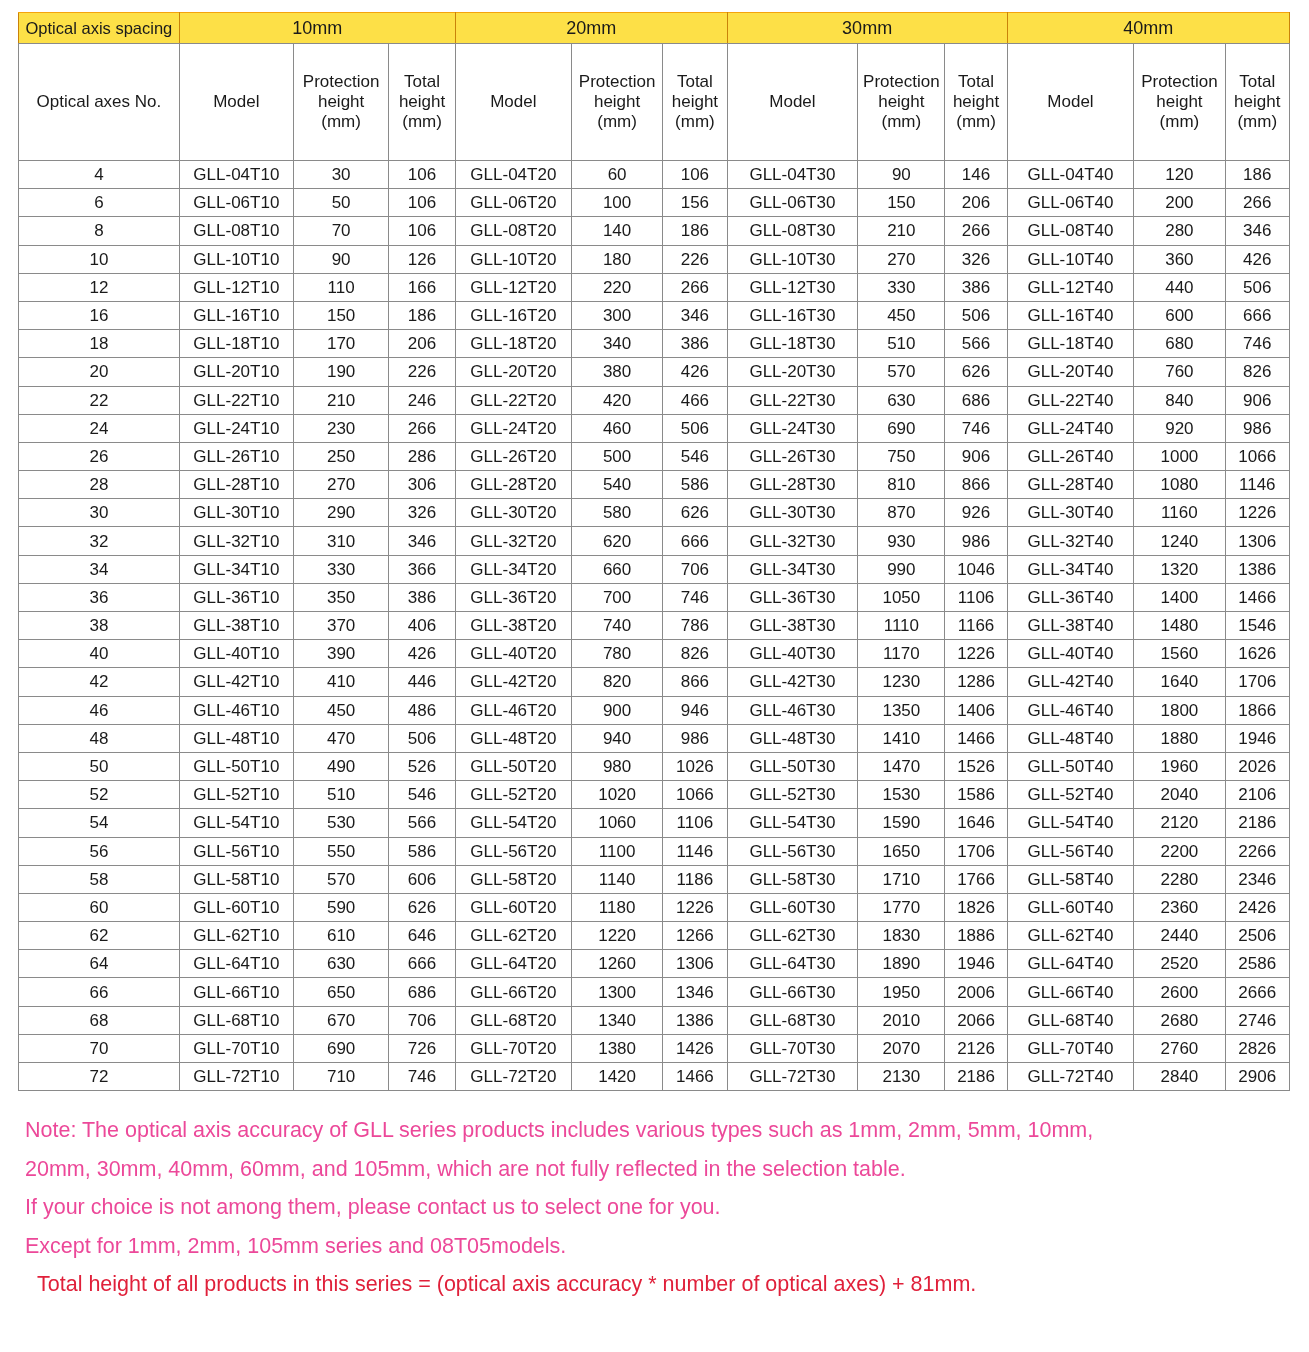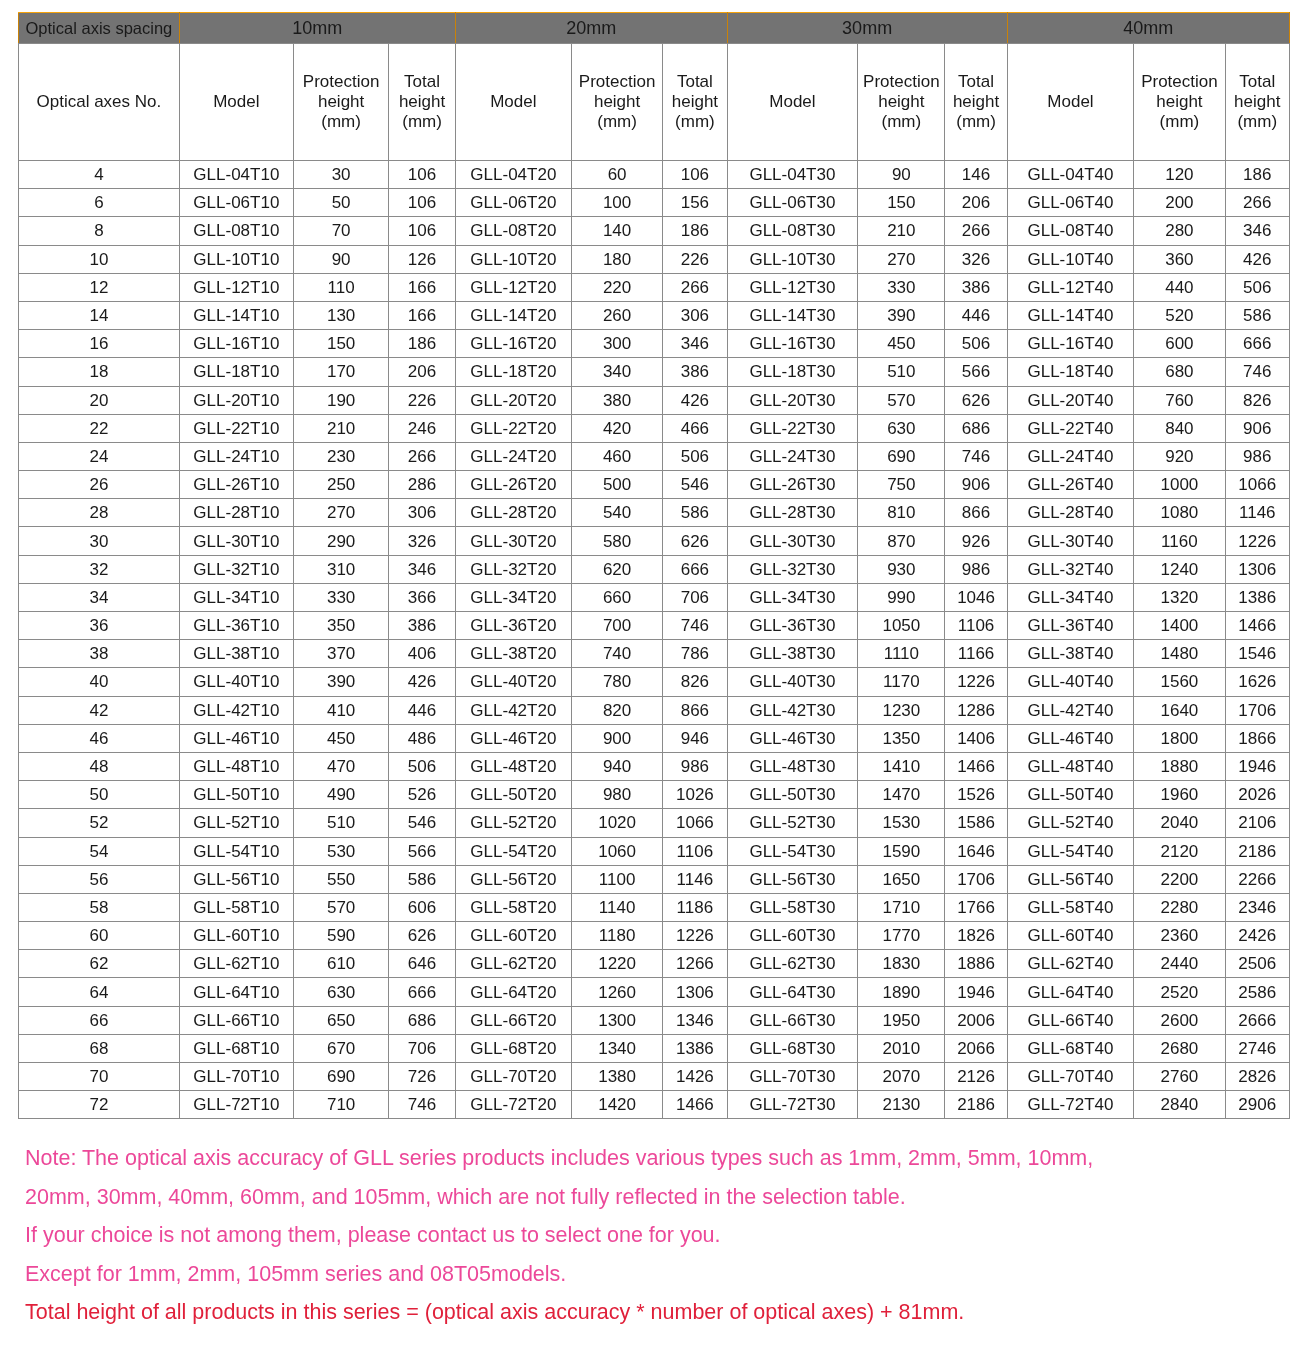--- a/index.html
+++ b/index.html
@@ -33,21 +33,21 @@
     vertical-align: middle;
     font-weight: normal;
     padding: 0;
     font-size: 17px;
     line-height: 1.12;
     color: #1a1a1a;
     background: #ffffff;
   }
   
   tr.band td {
-    background: #737373;
+    background: #fde047;
     height: 30px;
     font-size: 18px;
     border-left-color: #c98209;
     border-right-color: #c98209;
     border-top: 1px solid #f5a30c;
     border-bottom: 1px solid #8a8a8a;
     text-align: center;
   }
   tr.band td.corner {
     font-size: 16.5px;
@@ -83,20 +83,21 @@
   }
   .notes p {
     margin: 0 0 11px 0;
     font-size: 21.5px;
     line-height: 1.28;
     color: #ec4899;
     font-family: "Liberation Sans", sans-serif;
   }
   .notes p.red {
     color: #e0203a;
+    margin-left: 12px;
   }
 </style>
 </head>
 <body>
 
 <div class="page">
 
   <table class="spec">
     <colgroup>
       <col class="c-axes">
@@ -243,35 +244,20 @@
           <td>220</td>
           <td>266</td>
           <td>GLL-12T30</td>
           <td>330</td>
           <td>386</td>
           <td>GLL-12T40</td>
           <td>440</td>
           <td>506</td>
         </tr>
         <tr class="data">
-          <td>14</td>
-          <td>GLL-14T10</td>
-          <td>130</td>
-          <td>166</td>
-          <td>GLL-14T20</td>
-          <td>260</td>
-          <td>306</td>
-          <td>GLL-14T30</td>
-          <td>390</td>
-          <td>446</td>
-          <td>GLL-14T40</td>
-          <td>520</td>
-          <td>586</td>
-        </tr>
-        <tr class="data">
           <td>16</td>
           <td>GLL-16T10</td>
           <td>150</td>
           <td>186</td>
           <td>GLL-16T20</td>
           <td>300</td>
           <td>346</td>
           <td>GLL-16T30</td>
           <td>450</td>
           <td>506</td>

